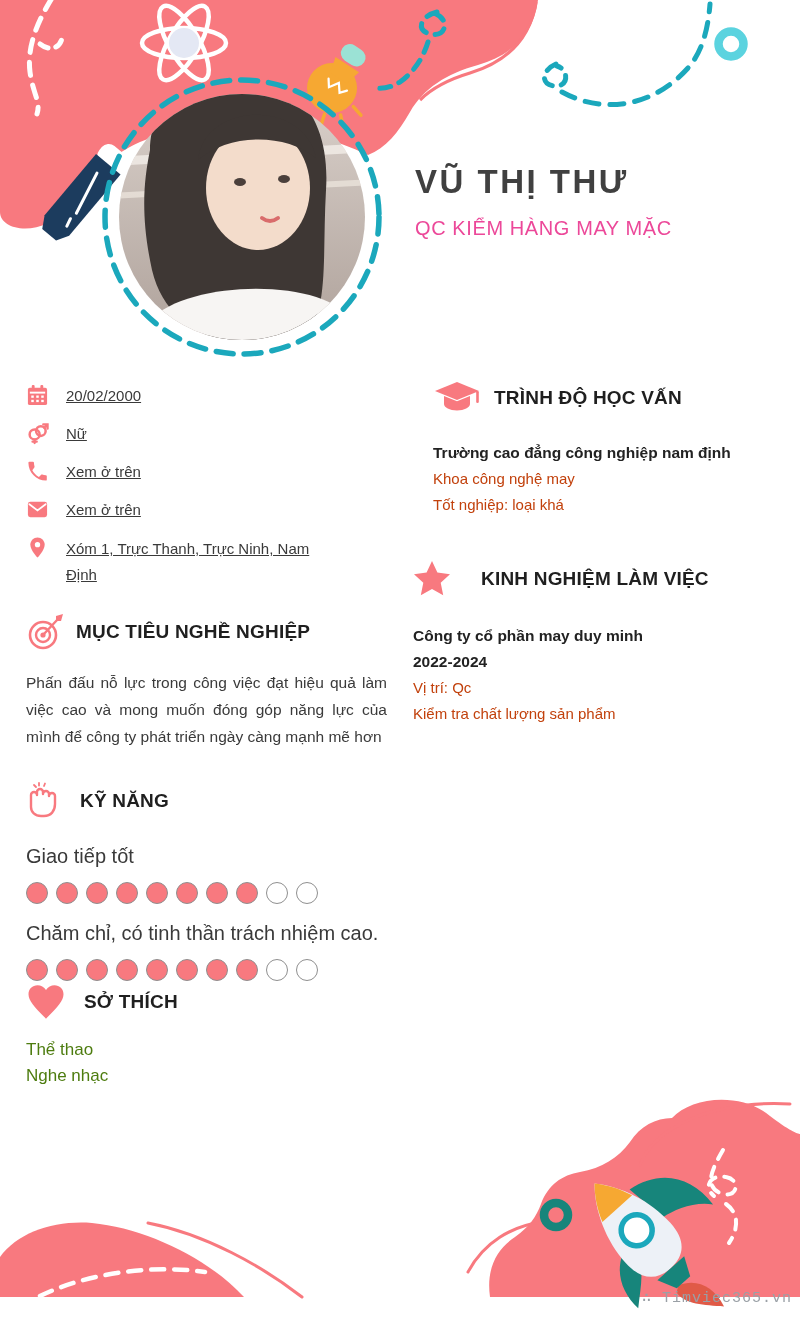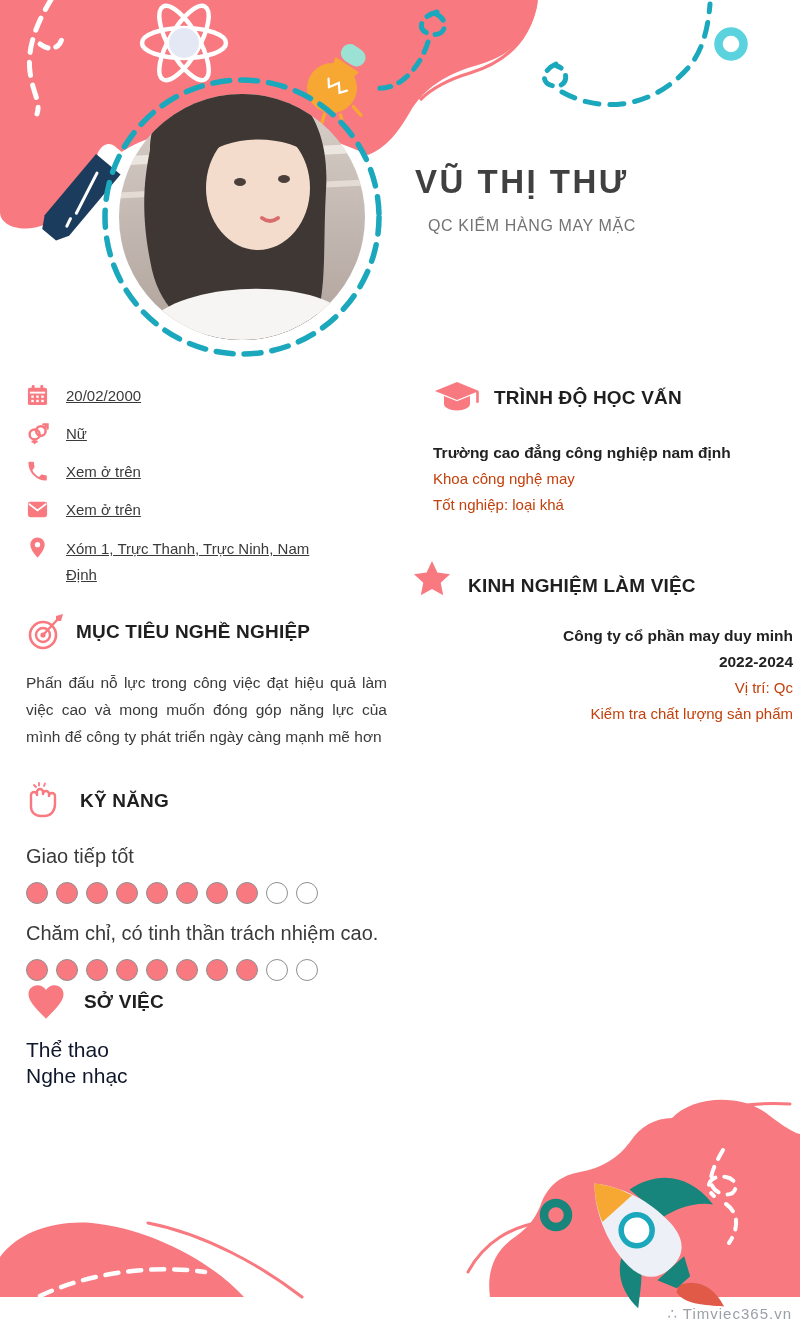--- a/index.html
+++ b/index.html
@@ -18,21 +18,21 @@
   .s-teal{stroke:var(--teal);fill:none;} .s-cyan{stroke:var(--cyan);fill:none;} .f-dteal{fill:var(--dark-teal);} .s-dteal{stroke:var(--dark-teal);fill:none;}
   .f-navy{fill:var(--navy);} .f-orange{fill:var(--orange);} .f-flame{fill:var(--flame);}
   .f-mint{fill:var(--mint);} .f-body{fill:var(--body-fill);}
   .s-white{stroke:#fff;fill:none;} .f-white{fill:#fff;}
 
   .header-deco{position:absolute;top:0;left:0;}
   .footer-deco{position:absolute;left:0;bottom:0;}
 
   .name-block{position:absolute;left:415px;top:163px;}
   .name{font-size:33px;font-weight:700;letter-spacing:2.5px;color:#404040;}
-  .job-title{margin-top:16px;font-size:16px;letter-spacing:.6px;color:#737373;margin-left:13px;}
+  .job-title{margin-top:16px;font-size:20px;letter-spacing:.6px;color:#ec4899;}
 
   
   .contact{position:absolute;left:26px;top:384px;width:360px;}
   .c-row{display:flex;align-items:flex-start;margin-bottom:15px;min-height:23px;}
   .c-ico{width:23px;height:23px;flex:0 0 23px;margin-right:17px;}
   .c-txt{font-size:15px;line-height:23px;color:#3a3a3a;max-width:248px;text-decoration:underline;}
   .c-row.addr .c-txt{line-height:26px;}
 
   
   .section{position:absolute;}
@@ -48,34 +48,34 @@
   .skills .sec-head{gap:20px;}
   .skill-label{font-size:20px;color:#3a3a3a;}
   .skill-label.first{margin-top:25px;}
   .skill-label.second{margin-top:18px;}
   .dots{display:flex;gap:8px;margin-top:14px;}
   .dot{width:22px;height:22px;border-radius:50%;border:1.5px solid var(--dot-border);background:#fff;}
   .dot.filled{background:var(--pink);}
 
   .hobbies{left:26px;top:983px;width:361px;}
   .hobbies .sec-head{gap:18px;}
-  .hobby{font-size:21px;line-height:26px;color:#0f172a;}
+  .hobby{font-size:17px;line-height:26px;color:#4d7c0f;}
   .hobby.first{margin-top:16px;}
 
   .education{left:433px;top:380px;width:380px;}
   .education .sec-head{gap:13px;}
   .edu-body{margin-top:24px;}
   .line{font-size:15px;line-height:26px;color:#c2410c;}
   .line.bold{font-weight:700;color:#222;font-size:15.5px;}
 
   .experience{left:413px;top:560px;width:380px;}
-  .experience .sec-head{gap:17px;align-items:flex-end;}
-  .exp-body{margin-top:26px;text-align:right;}
-
-  .watermark{position:absolute;right:8px;bottom:1px;font-family:Liberation Sans, sans-serif;
+  .experience .sec-head{gap:30px;}
+  .exp-body{margin-top:26px;}
+
+  .watermark{position:absolute;right:8px;bottom:17px;font-family:Liberation Mono, monospace;
     font-size:15px;letter-spacing:1px;color:var(--muted);}
 </style>
 </head>
 <body>
 
 <div class="page">
 
   <svg class="header-deco" width="800" height="380" viewBox="0 0 800 380">
 
     <path class="f-pink" d="M0,0 H538 C534,34 512,55 478,65 C446,74 424,88 410,112
@@ -248,21 +248,21 @@
         <span class="dot"></span>
         <span class="dot"></span>
       </div>
   </div>
 
   <div class="section hobbies">
     <div class="sec-head">
       <svg class="h-ico" width="40" height="38" viewBox="0 0 24 22">
         <path class="f-pink" d="M12,21 C5,14 1.5,10 1.5,6.3 C1.5,3.3 3.9,1 6.9,1 C8.9,1 10.9,2 12,3.8 C13.1,2 15.1,1 17.1,1 C20.1,1 22.5,3.3 22.5,6.3 C22.5,10 19,14 12,21 Z"></path>
       </svg>
-      <div class="sec-title">SỞ VIỆC</div>
+      <div class="sec-title">SỞ THÍCH</div>
     </div>
     <div class="hobby first">Thể thao</div>
     <div class="hobby">Nghe nhạc</div>
   </div>
 
   <div class="section education">
     <div class="sec-head">
       <svg class="h-ico" width="48" height="36" viewBox="0 0 48 36">
         <path class="f-pink" d="M24,2 L46,11 L24,20 L2,11 Z"></path>
         <path class="f-pink" d="M11,16 v8 c0,3.5 5.8,6.5 13,6.5 s13,-3 13,-6.5 v-8 l-13,5.3 z"></path>

